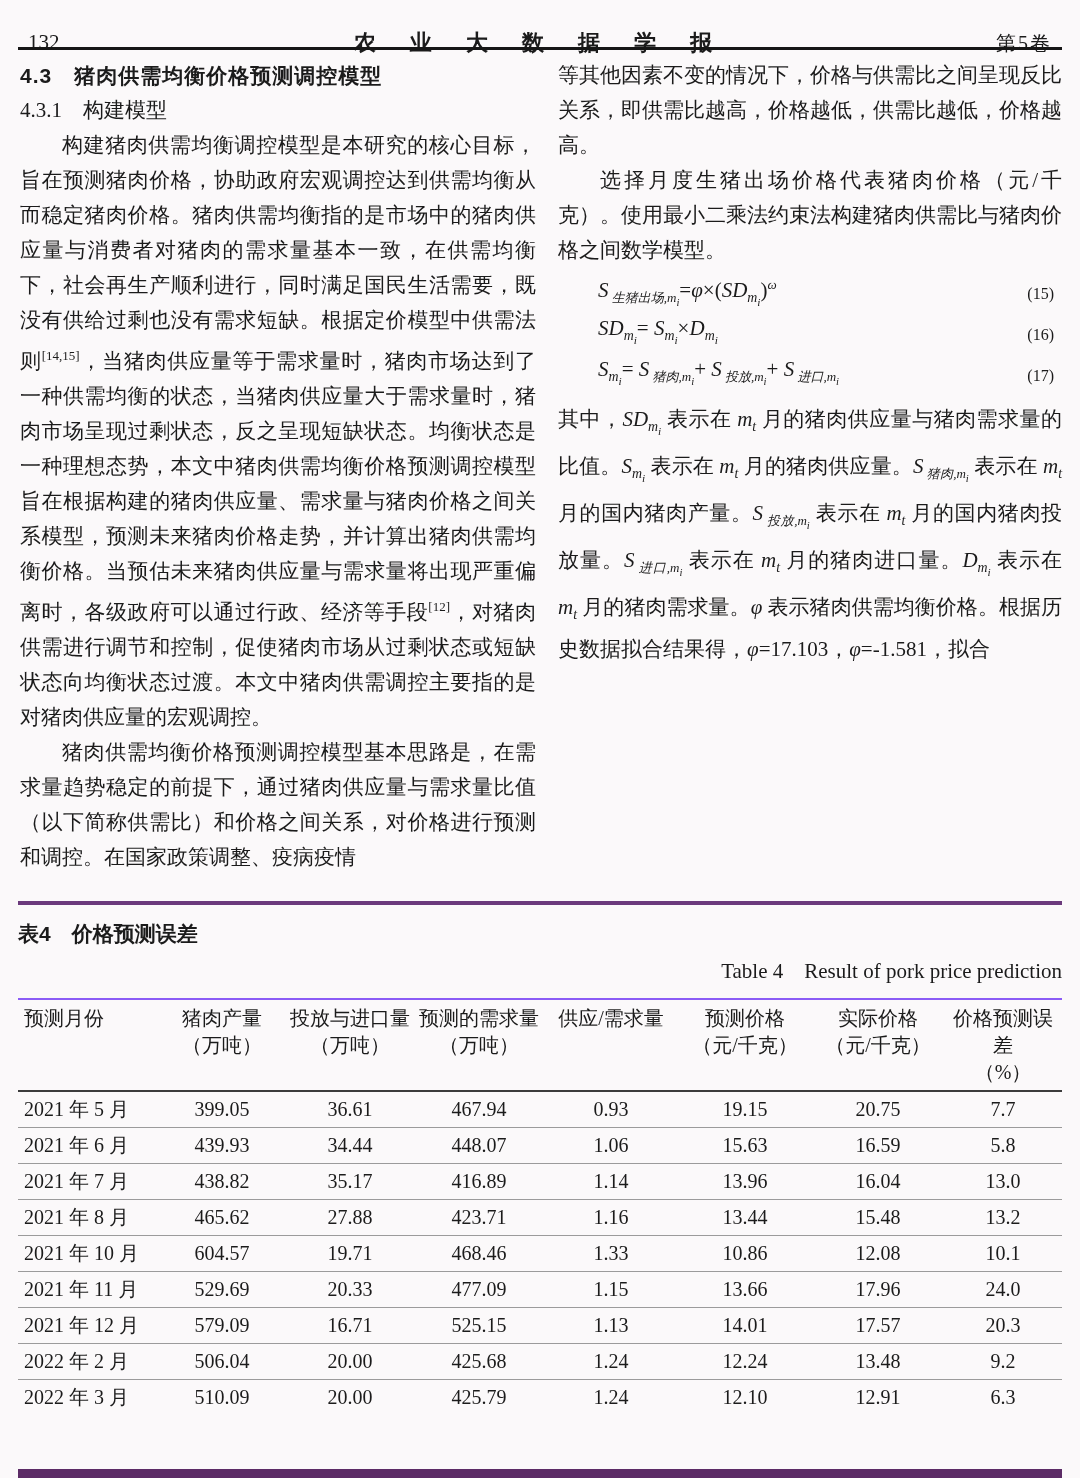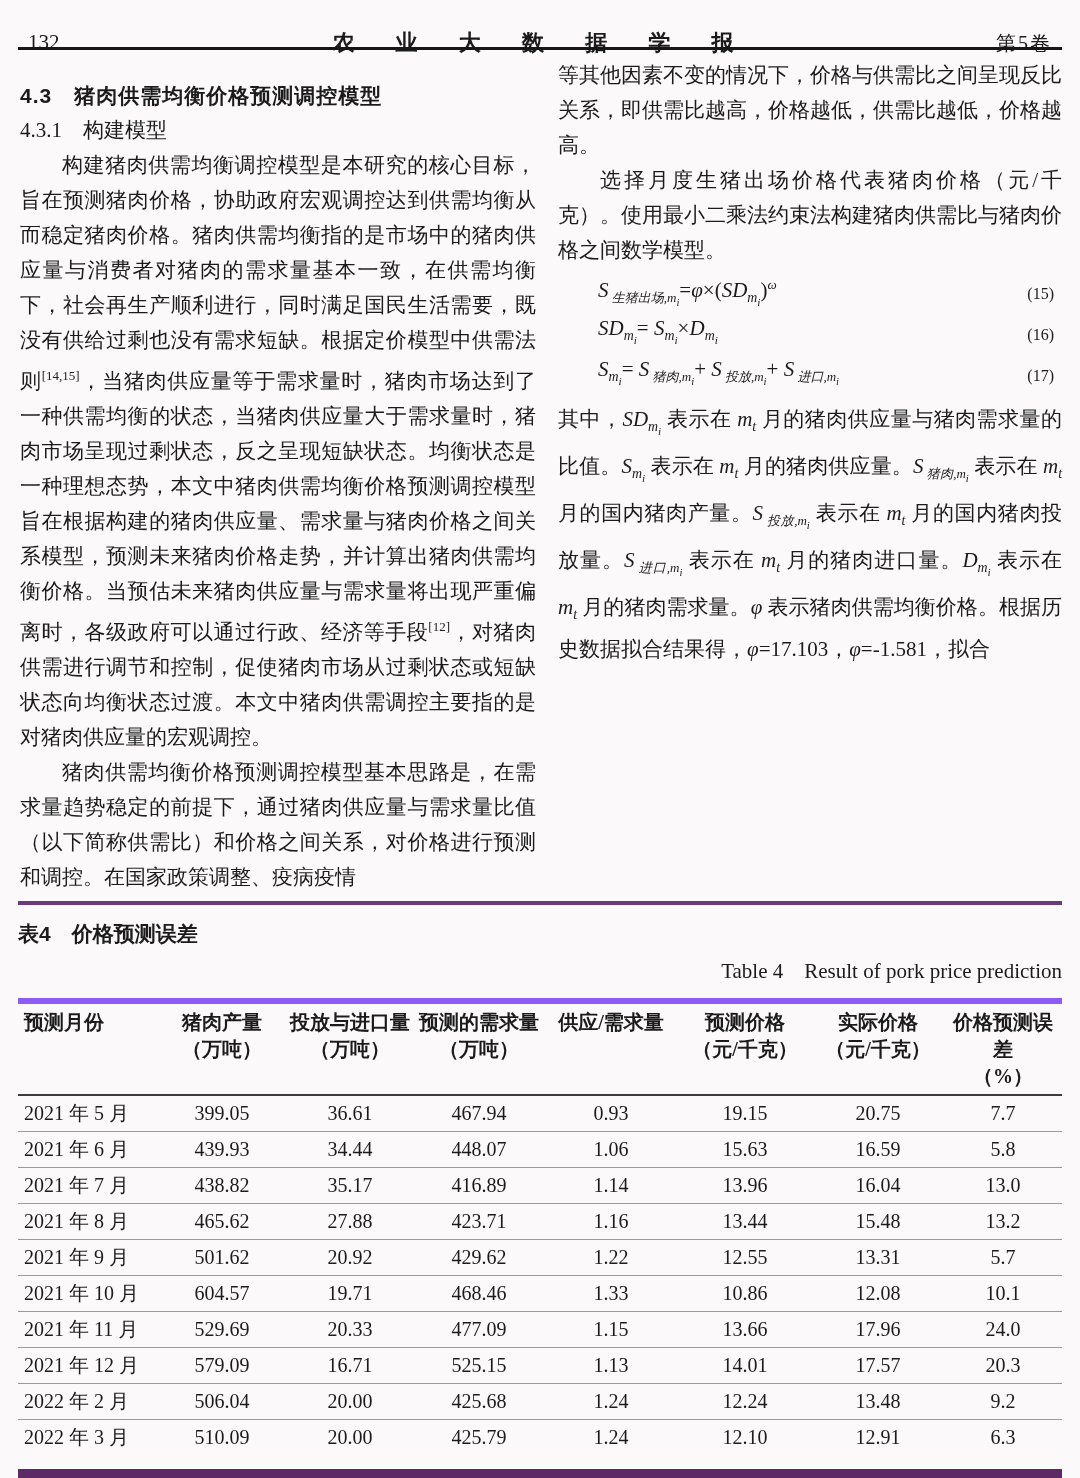--- a/index.html
+++ b/index.html
@@ -10,39 +10,39 @@
     color:#1b1b1b;
     font-family:"Liberation Serif", serif;
     overflow:hidden;
   }
 
   
   .running-head { position:absolute; top:12px; left:28px; right:28px; height:34px;margin-top:12px; }
   .page-number { position:absolute; left:0; top:6px; font-size:21px; }
   .journal-title {
     position:absolute; left:0; right:0; top:4px; text-align:center;
-    font-family:Liberation Mono, monospace; font-weight:bold;
+    font-family:Liberation Sans, sans-serif; font-weight:bold;
     font-size:22px; letter-spacing:14px;
   }
   .volume { position:absolute; right:0; top:6px; font-size:20px; letter-spacing:2px; }
   .head-rule { position:absolute; top:47px; left:18px; width:1044px; height:3px; background:#161616; }
 
   
   .column {
     position:absolute; top:58px;
     font-size:21px; line-height:35px;
     text-align:justify; text-justify:inter-character;
   }
   .col-left  { left:20px;  width:516px; }
   .col-right { left:558px; width:504px; }
   .column p { text-indent:2em; }
   .column p.no-indent { text-indent:0; }
   .sec-heading {
     font-family:"Liberation Sans", sans-serif;
-    font-weight:bold; font-size:21px; letter-spacing:1px;margin-top:20px;
+    font-weight:bold; font-size:21px; letter-spacing:1px;
   }
   .subsec-heading { font-weight:normal; font-size:21px; }
   sup { font-size:62%; }
   sub { font-size:66%; }
   sub sub { font-size:82%; }
   .cjk-sub { font-style:italic; font-size:13px; }
 
   
   .equation-block { margin:5px 8px 6px 0; }
   .equation-row {
@@ -57,22 +57,22 @@
   .accent-rule-top { height:4px; }
   .table-caption-cn {
     margin-top:15px;
     font-family:"Liberation Sans", sans-serif; font-weight:bold; font-size:21px;
   }
   .table-caption-en { margin-top:9px; font-size:21px;text-align:right; }
   table { width:100%; border-collapse:collapse; table-layout:fixed; margin-top:13px; }
   col.c1{width:140px} col.c2{width:128px} col.c3{width:128px} col.c4{width:130px}
   col.c5{width:134px} col.c6{width:134px} col.c7{width:132px} col.c8{width:118px}
   thead th {
-    border-top:6px solid #8b5cf6; border-bottom:2px solid #3c3c3c;
-    font-weight:bold; font-size:20px; vertical-align:top;
+    border-top:2px solid #8b5cf6; border-bottom:2px solid #3c3c3c;
+    font-weight:normal; font-size:20px; vertical-align:top;
     padding:5px 0 4px 0; text-align:center; line-height:27px;
   }
   thead th:first-child { text-align:left; padding-left:6px; }
   tbody td {
     border-top:1px solid #9b9b9b;
     font-size:20px; height:36px; text-align:center; vertical-align:middle;
   }
   tbody tr:first-child td { border-top:none; }
   tbody td:first-child { text-align:left; padding-left:6px; }
   .accent-bar-bottom { position:absolute; left:18px; top:1469px; width:1044px; height:9px; }
@@ -202,30 +202,20 @@
           <td>2021 年 8 月</td>
           <td>465.62</td>
           <td>27.88</td>
           <td>423.71</td>
           <td>1.16</td>
           <td>13.44</td>
           <td>15.48</td>
           <td>13.2</td>
         </tr>
         <tr>
-          <td>2021 年 9 月</td>
-          <td>501.62</td>
-          <td>20.92</td>
-          <td>429.62</td>
-          <td>1.22</td>
-          <td>12.55</td>
-          <td>13.31</td>
-          <td>5.7</td>
-        </tr>
-        <tr>
           <td>2021 年 10 月</td>
           <td>604.57</td>
           <td>19.71</td>
           <td>468.46</td>
           <td>1.33</td>
           <td>10.86</td>
           <td>12.08</td>
           <td>10.1</td>
         </tr>
         <tr>

